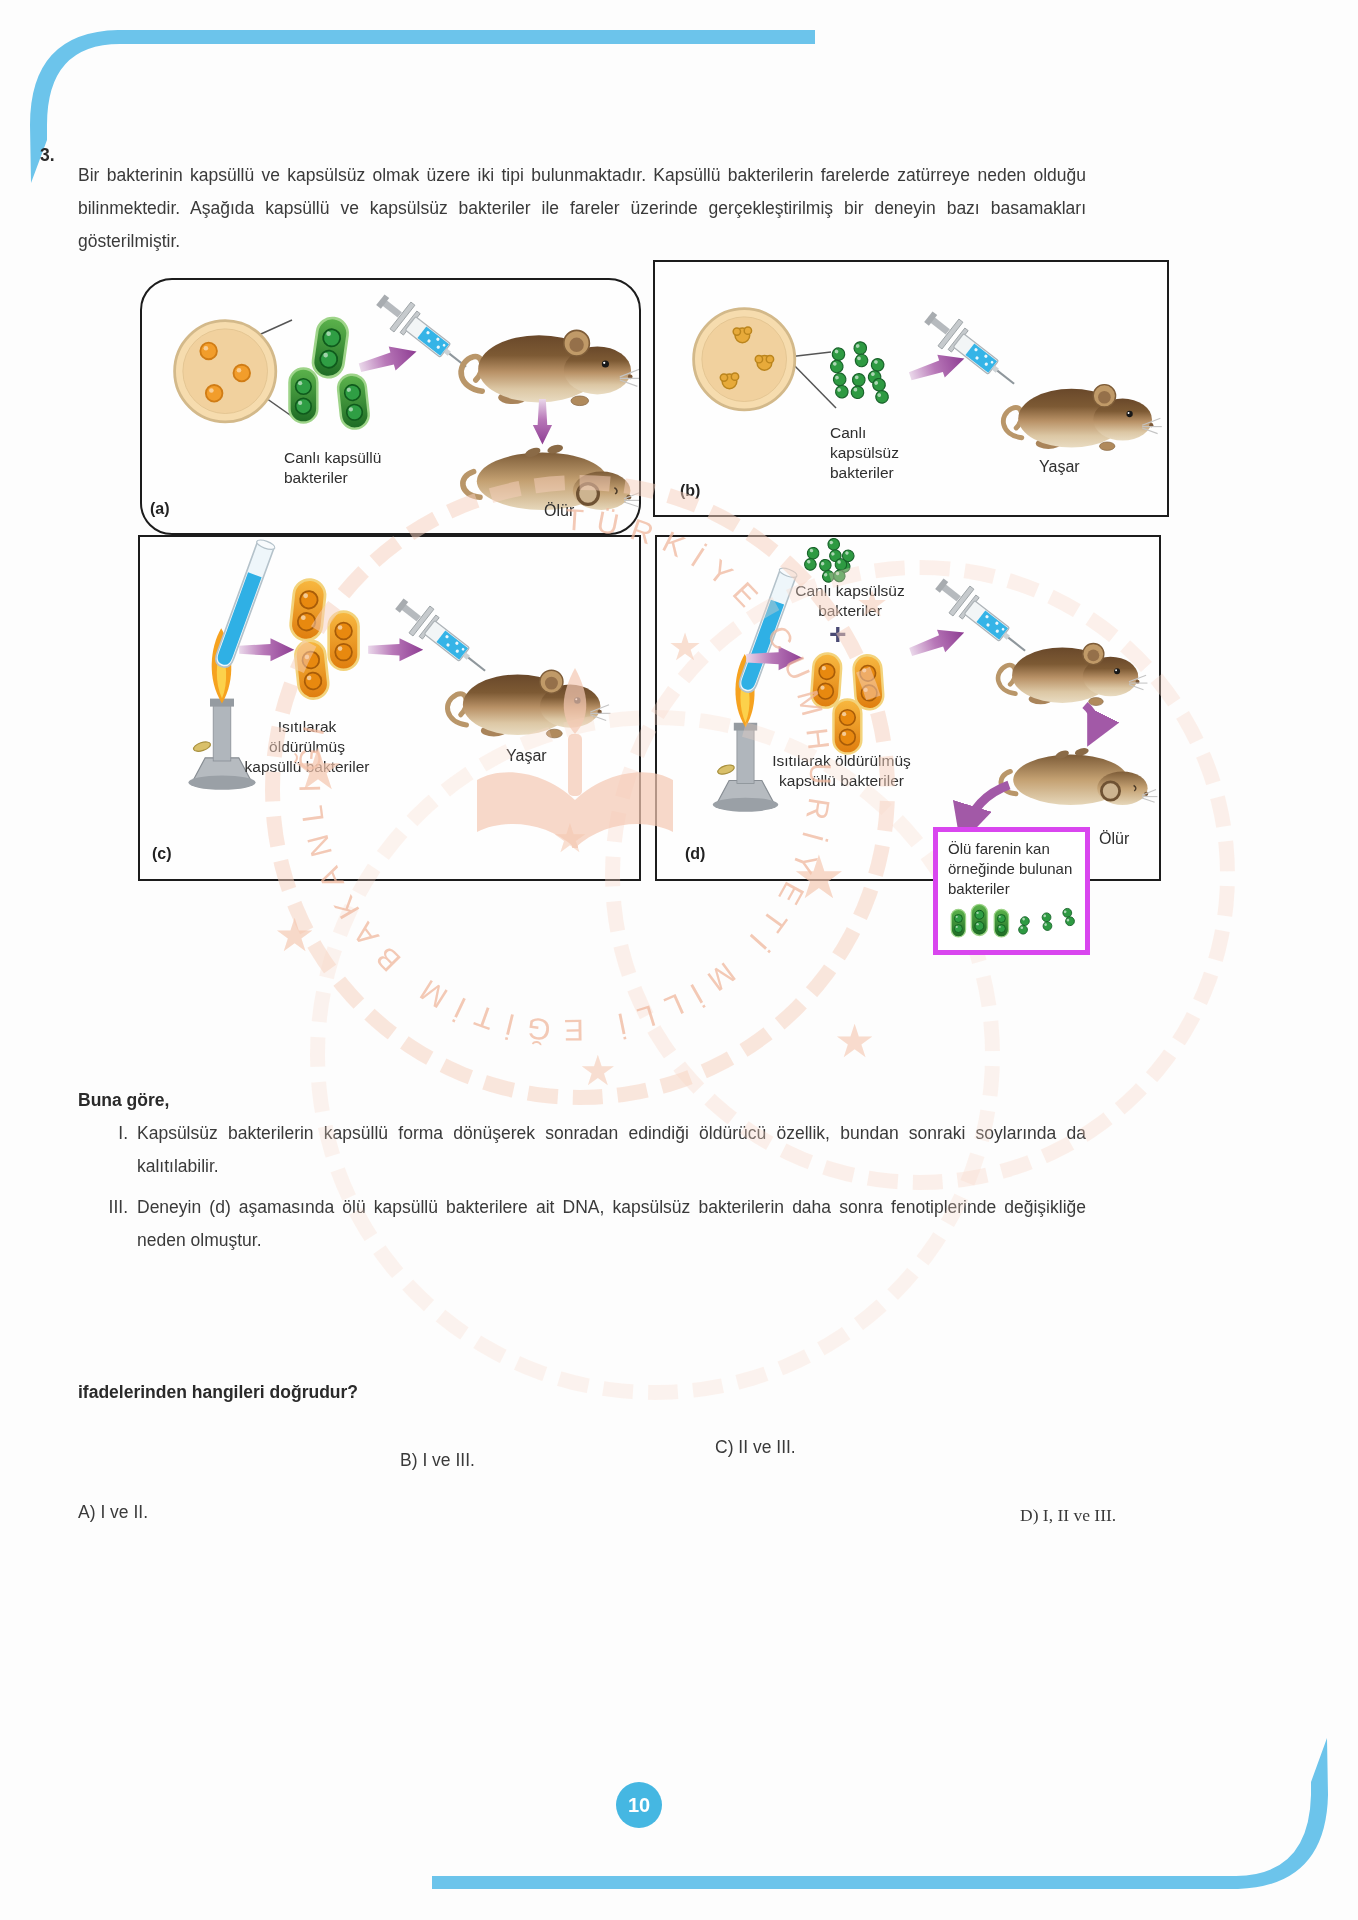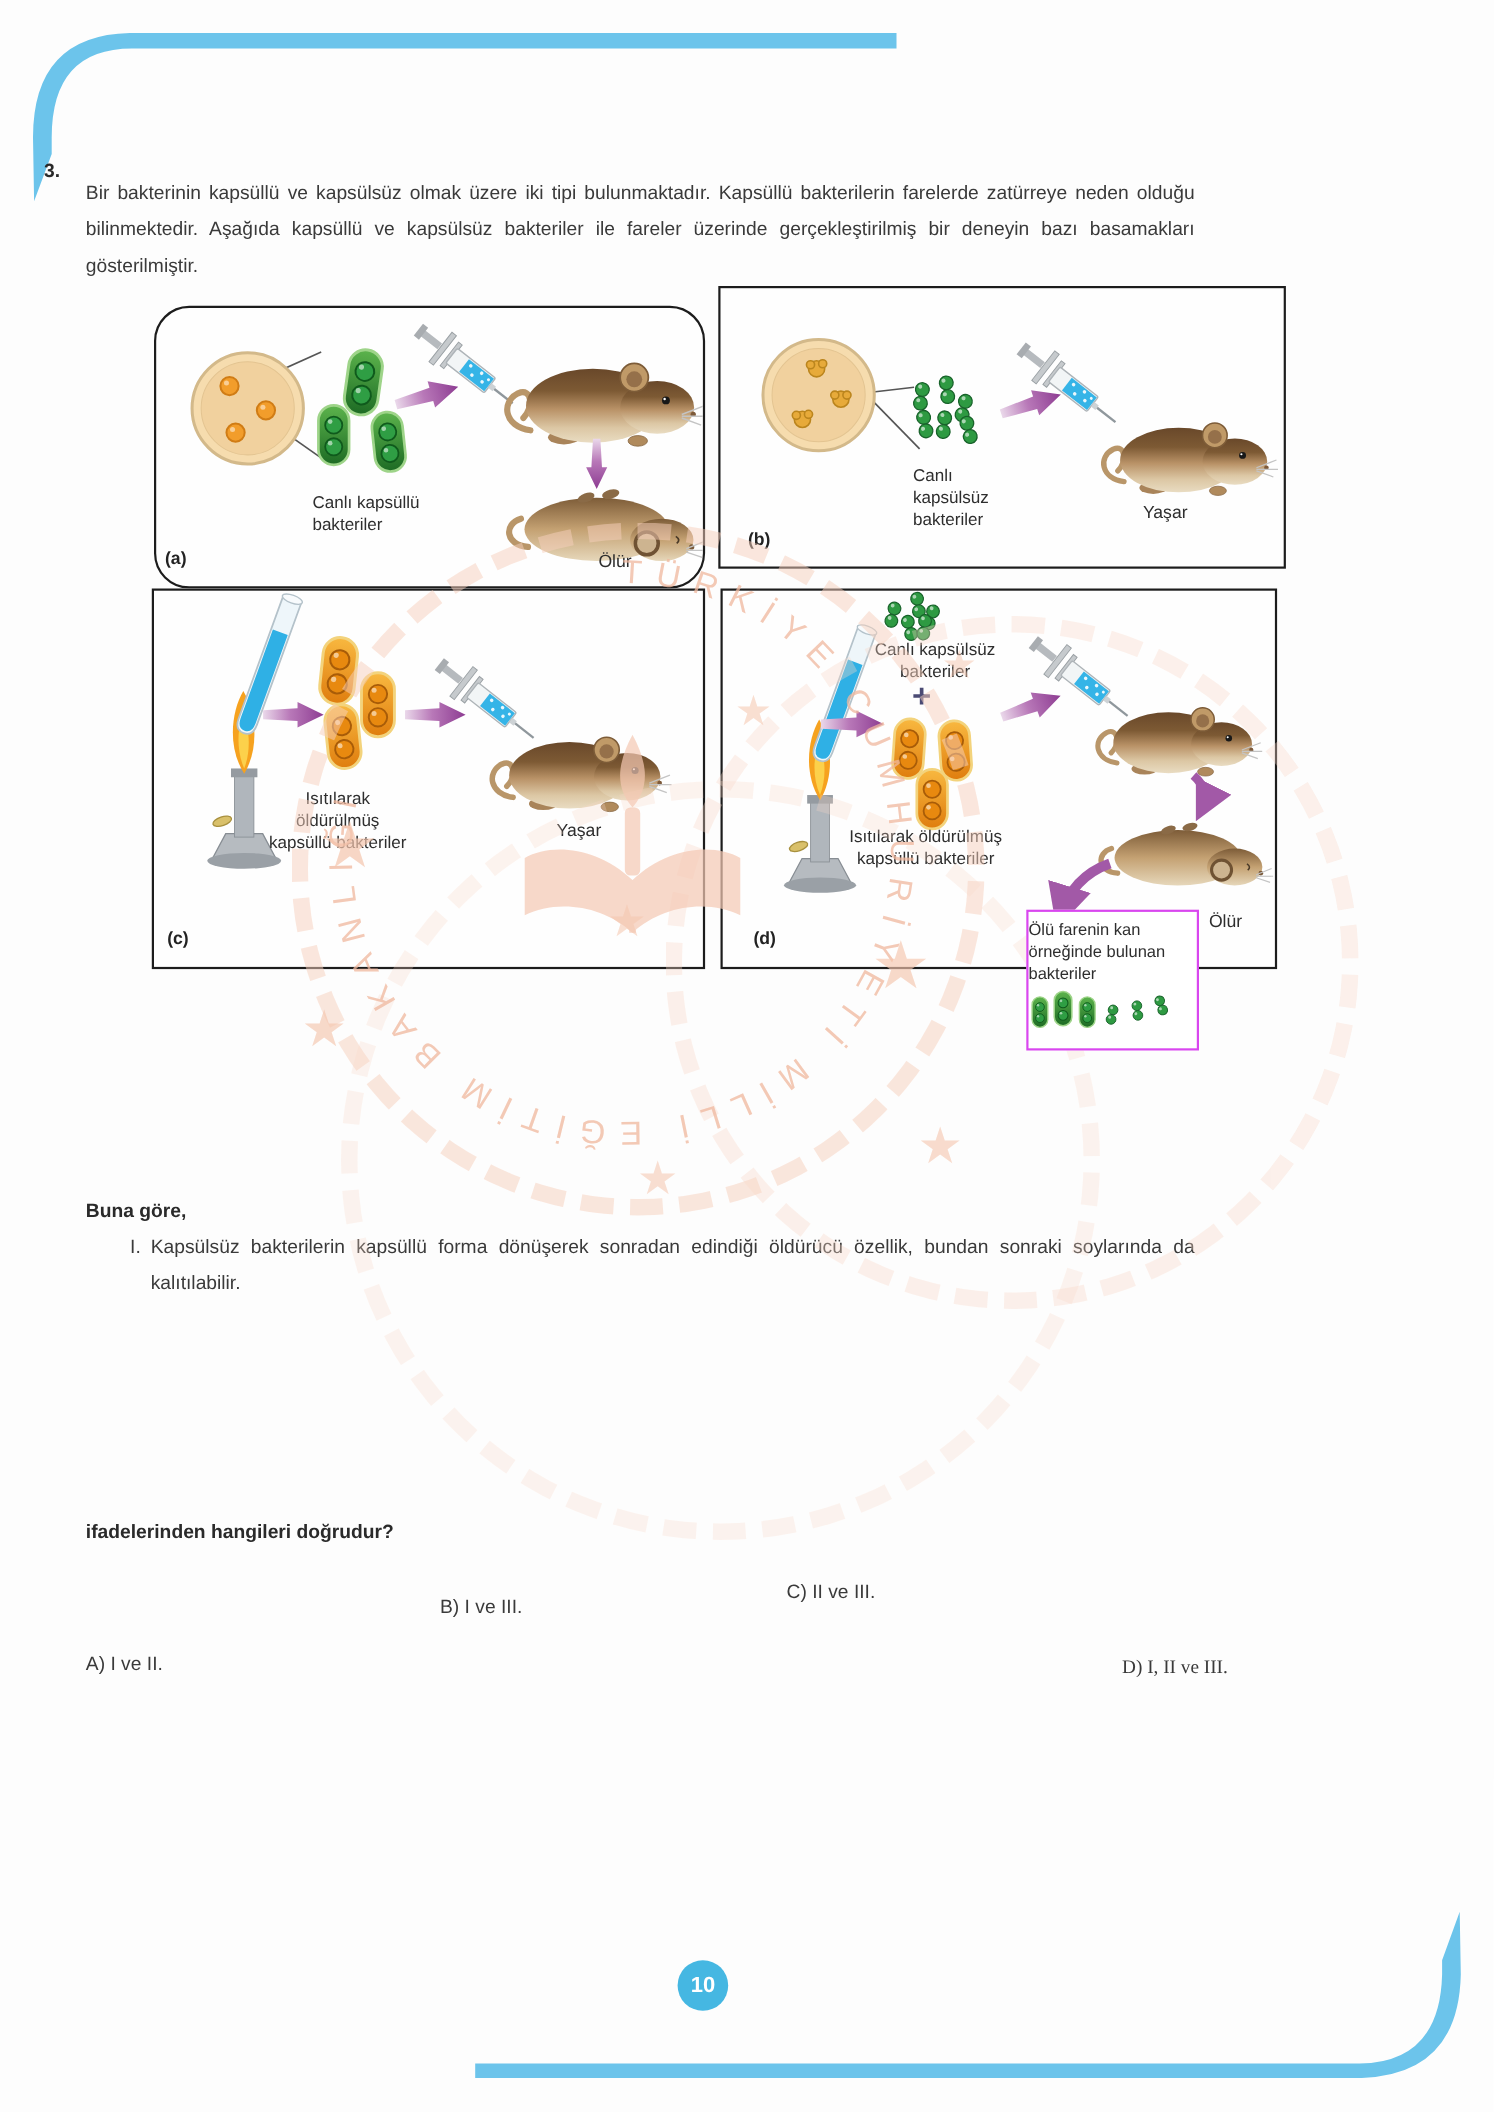--- a/index.html
+++ b/index.html
@@ -20,21 +20,21 @@
   .option{position:absolute;font-size:17.5px;color:#3a3a3a;}
   
   .panel{position:absolute;border:2px solid #1c1c1c;background:#fefefe;z-index:1;}
   .panel svg.art{position:absolute;left:0;top:0;}
   .plabel{position:absolute;font-weight:bold;font-size:16px;color:#222;}
   .dlabel{position:absolute;font-size:15.5px;line-height:20px;color:#2e2e2e;}
   .outcome{position:absolute;font-size:16px;color:#2e2e2e;}
   .plus{position:absolute;font-size:30px;font-weight:bold;color:#4a4a74;}
   
   .blood-box{position:absolute;left:933px;top:827px;width:157px;height:128px;background:#fff;
-             border:2px solid #d946ef;z-index:4;padding:7px 6px 2px 0;box-sizing:border-box;}
+             border:5px solid #d946ef;z-index:4;padding:7px 6px 2px 10px;box-sizing:border-box;}
   .blood-box .bb-text{font-size:15px;line-height:20px;color:#2e2e2e;}
   
   .page-badge{position:absolute;left:616px;top:1782px;width:46px;height:46px;border-radius:50%;
               background:#45b7e2;display:flex;align-items:center;justify-content:center;z-index:3;}
   .page-badge span{color:#fff;font-weight:bold;font-size:20px;}
 </style>
 </head>
 <body>
 
 <div class="page">
@@ -318,20 +318,24 @@
     </svg>
   </div>
 
   <div class="txt bold" style="left:78px;top:1084px;">Buna göre,</div>
 
   <div class="txt" style="left:78px;top:1117px;width:1008px;">
     <div class="stmt">
       <div class="stmt-num">I.</div>
       <div class="stmt-text">Kapsülsüz bakterilerin kapsüllü forma dönüşerek sonradan edindiği öldürücü özellik, bundan sonraki soylarında da kalıtılabilir.</div>
     </div>
+    <div class="stmt">
+      <div class="stmt-num">III.</div>
+      <div class="stmt-text">Deneyin (d) aşamasında ölü kapsüllü bakterilere ait DNA, kapsülsüz bakterilerin daha sonra fenotiplerinde değişikliğe neden olmuştur.</div>
+    </div>
   </div>
 
   <div class="txt bold" style="left:78px;top:1376px;">ifadelerinden hangileri doğrudur?</div>
 
   <div class="option" style="left:78px;top:1502px;">
     <span>A)</span>
     <span>I ve II.</span>
   </div>
   <div class="option" style="left:400px;top:1437px;margin-top:13px;">
     <span>B)</span>

